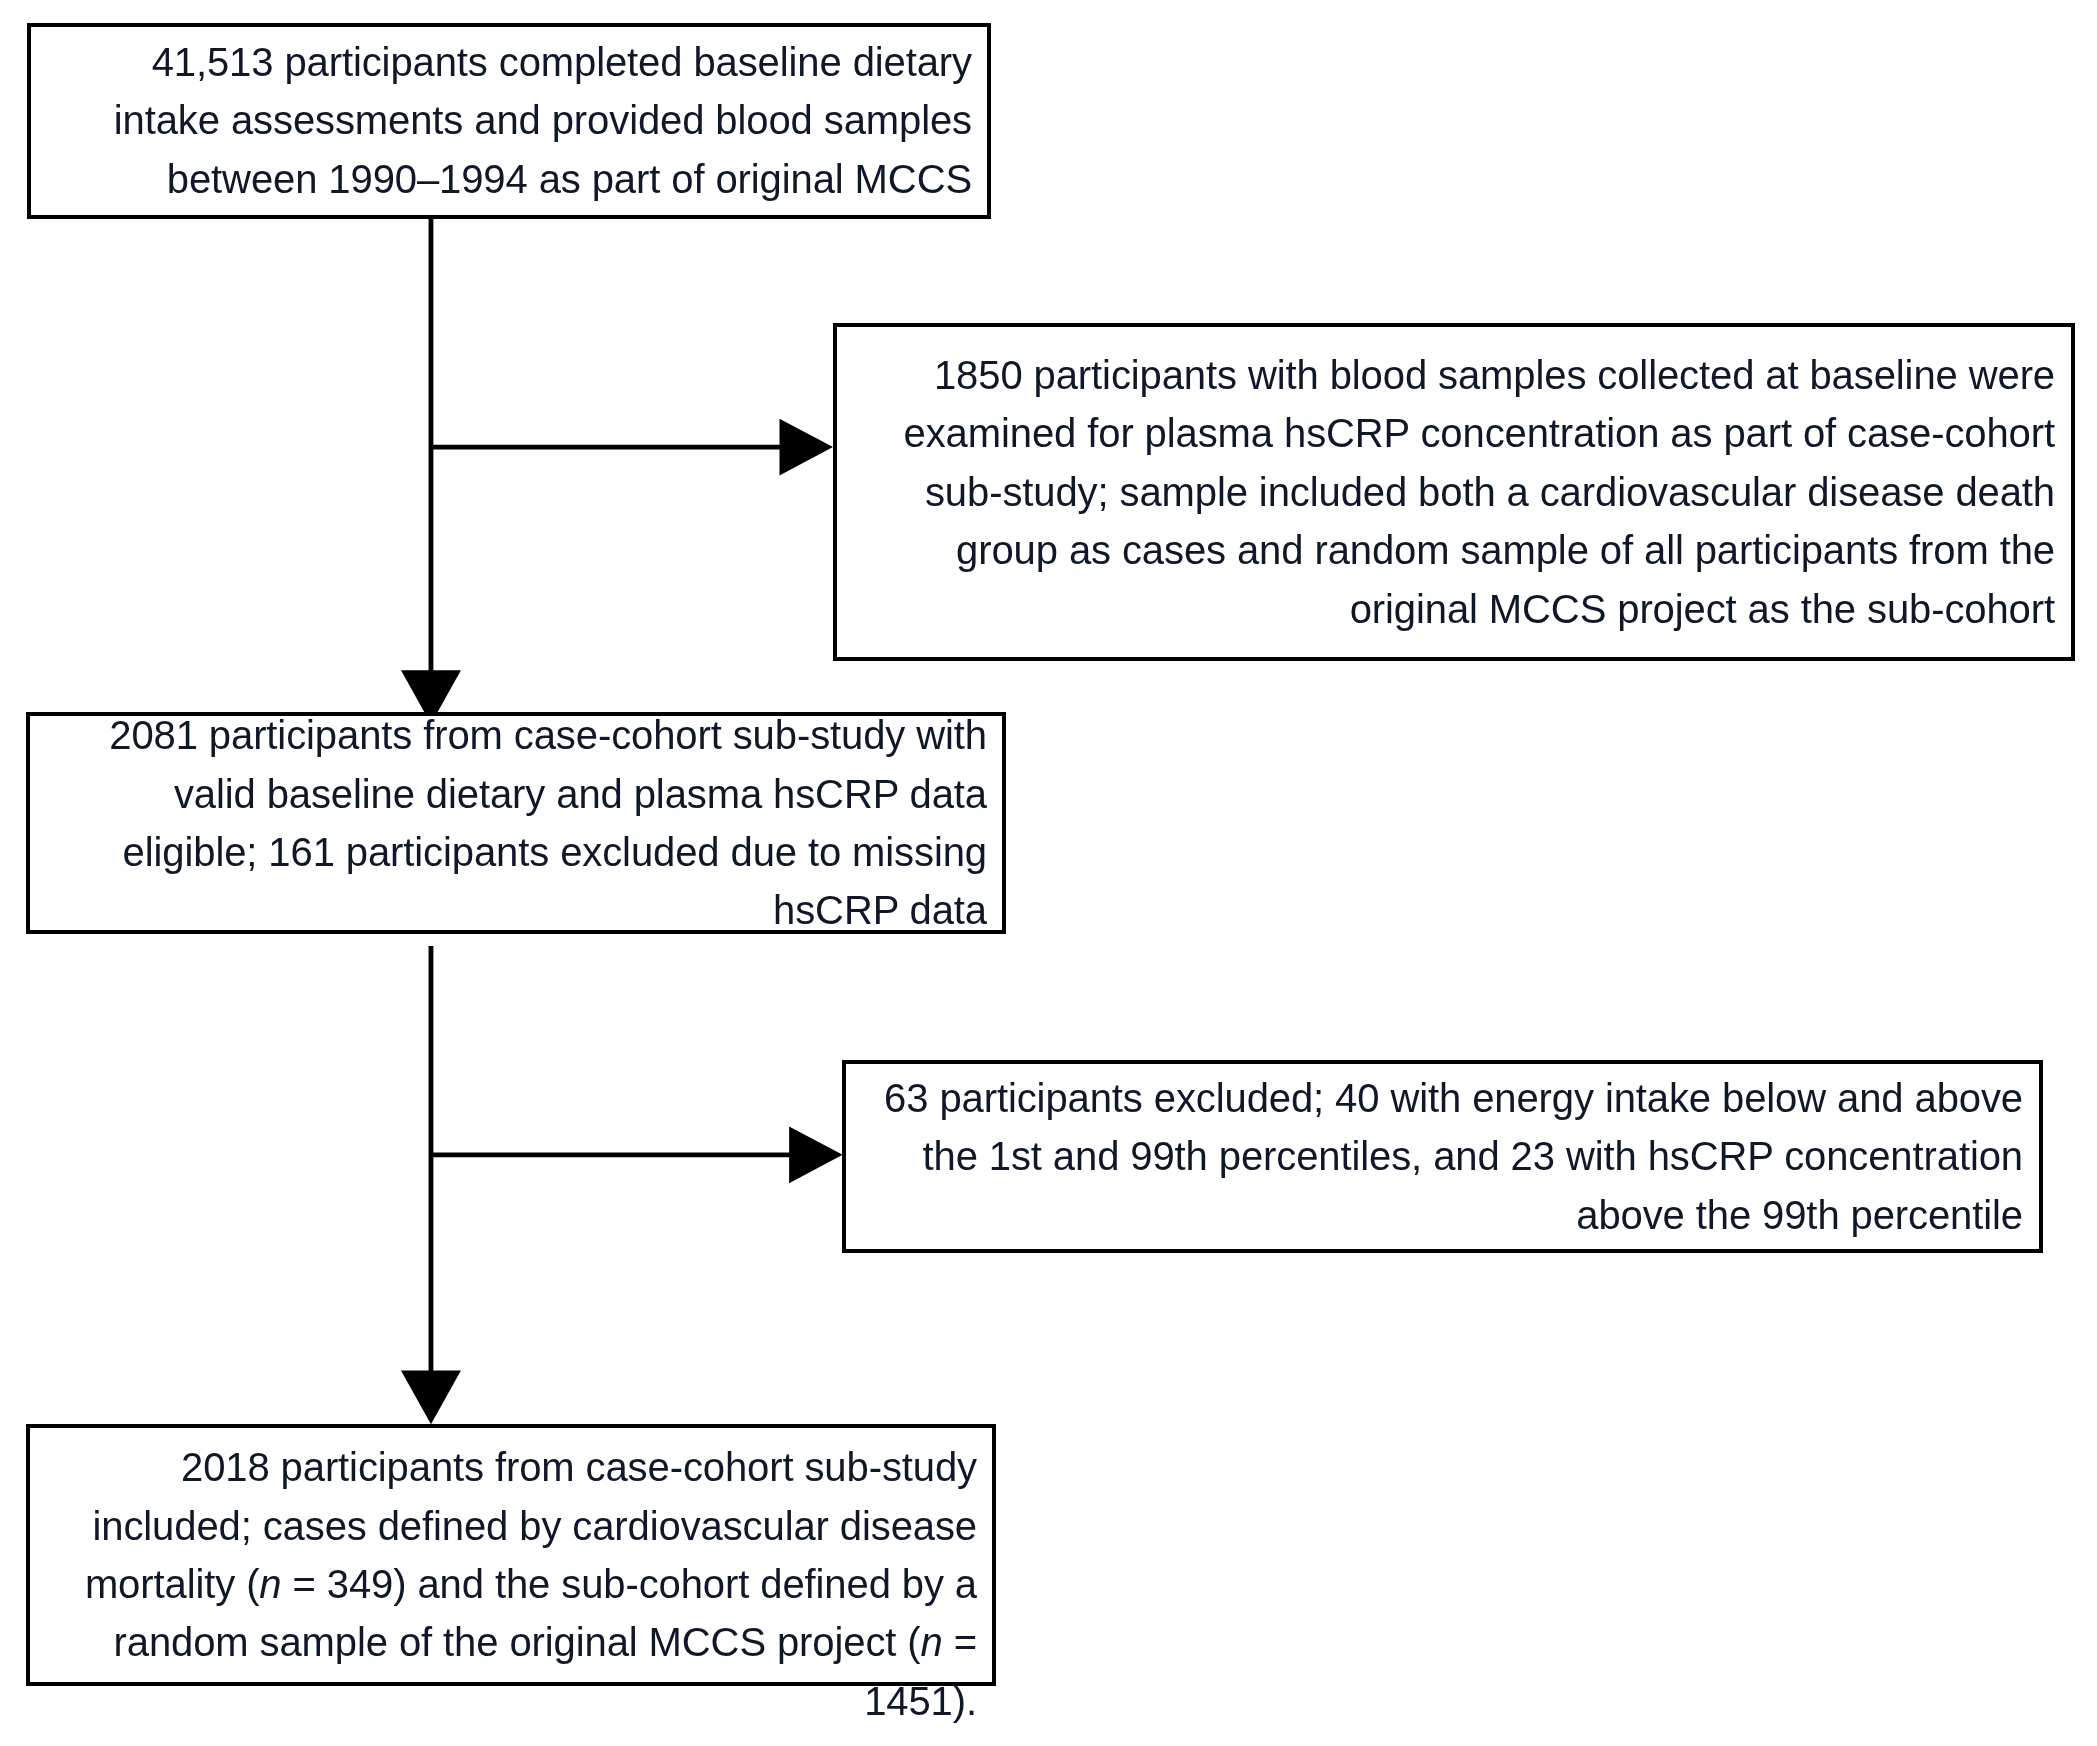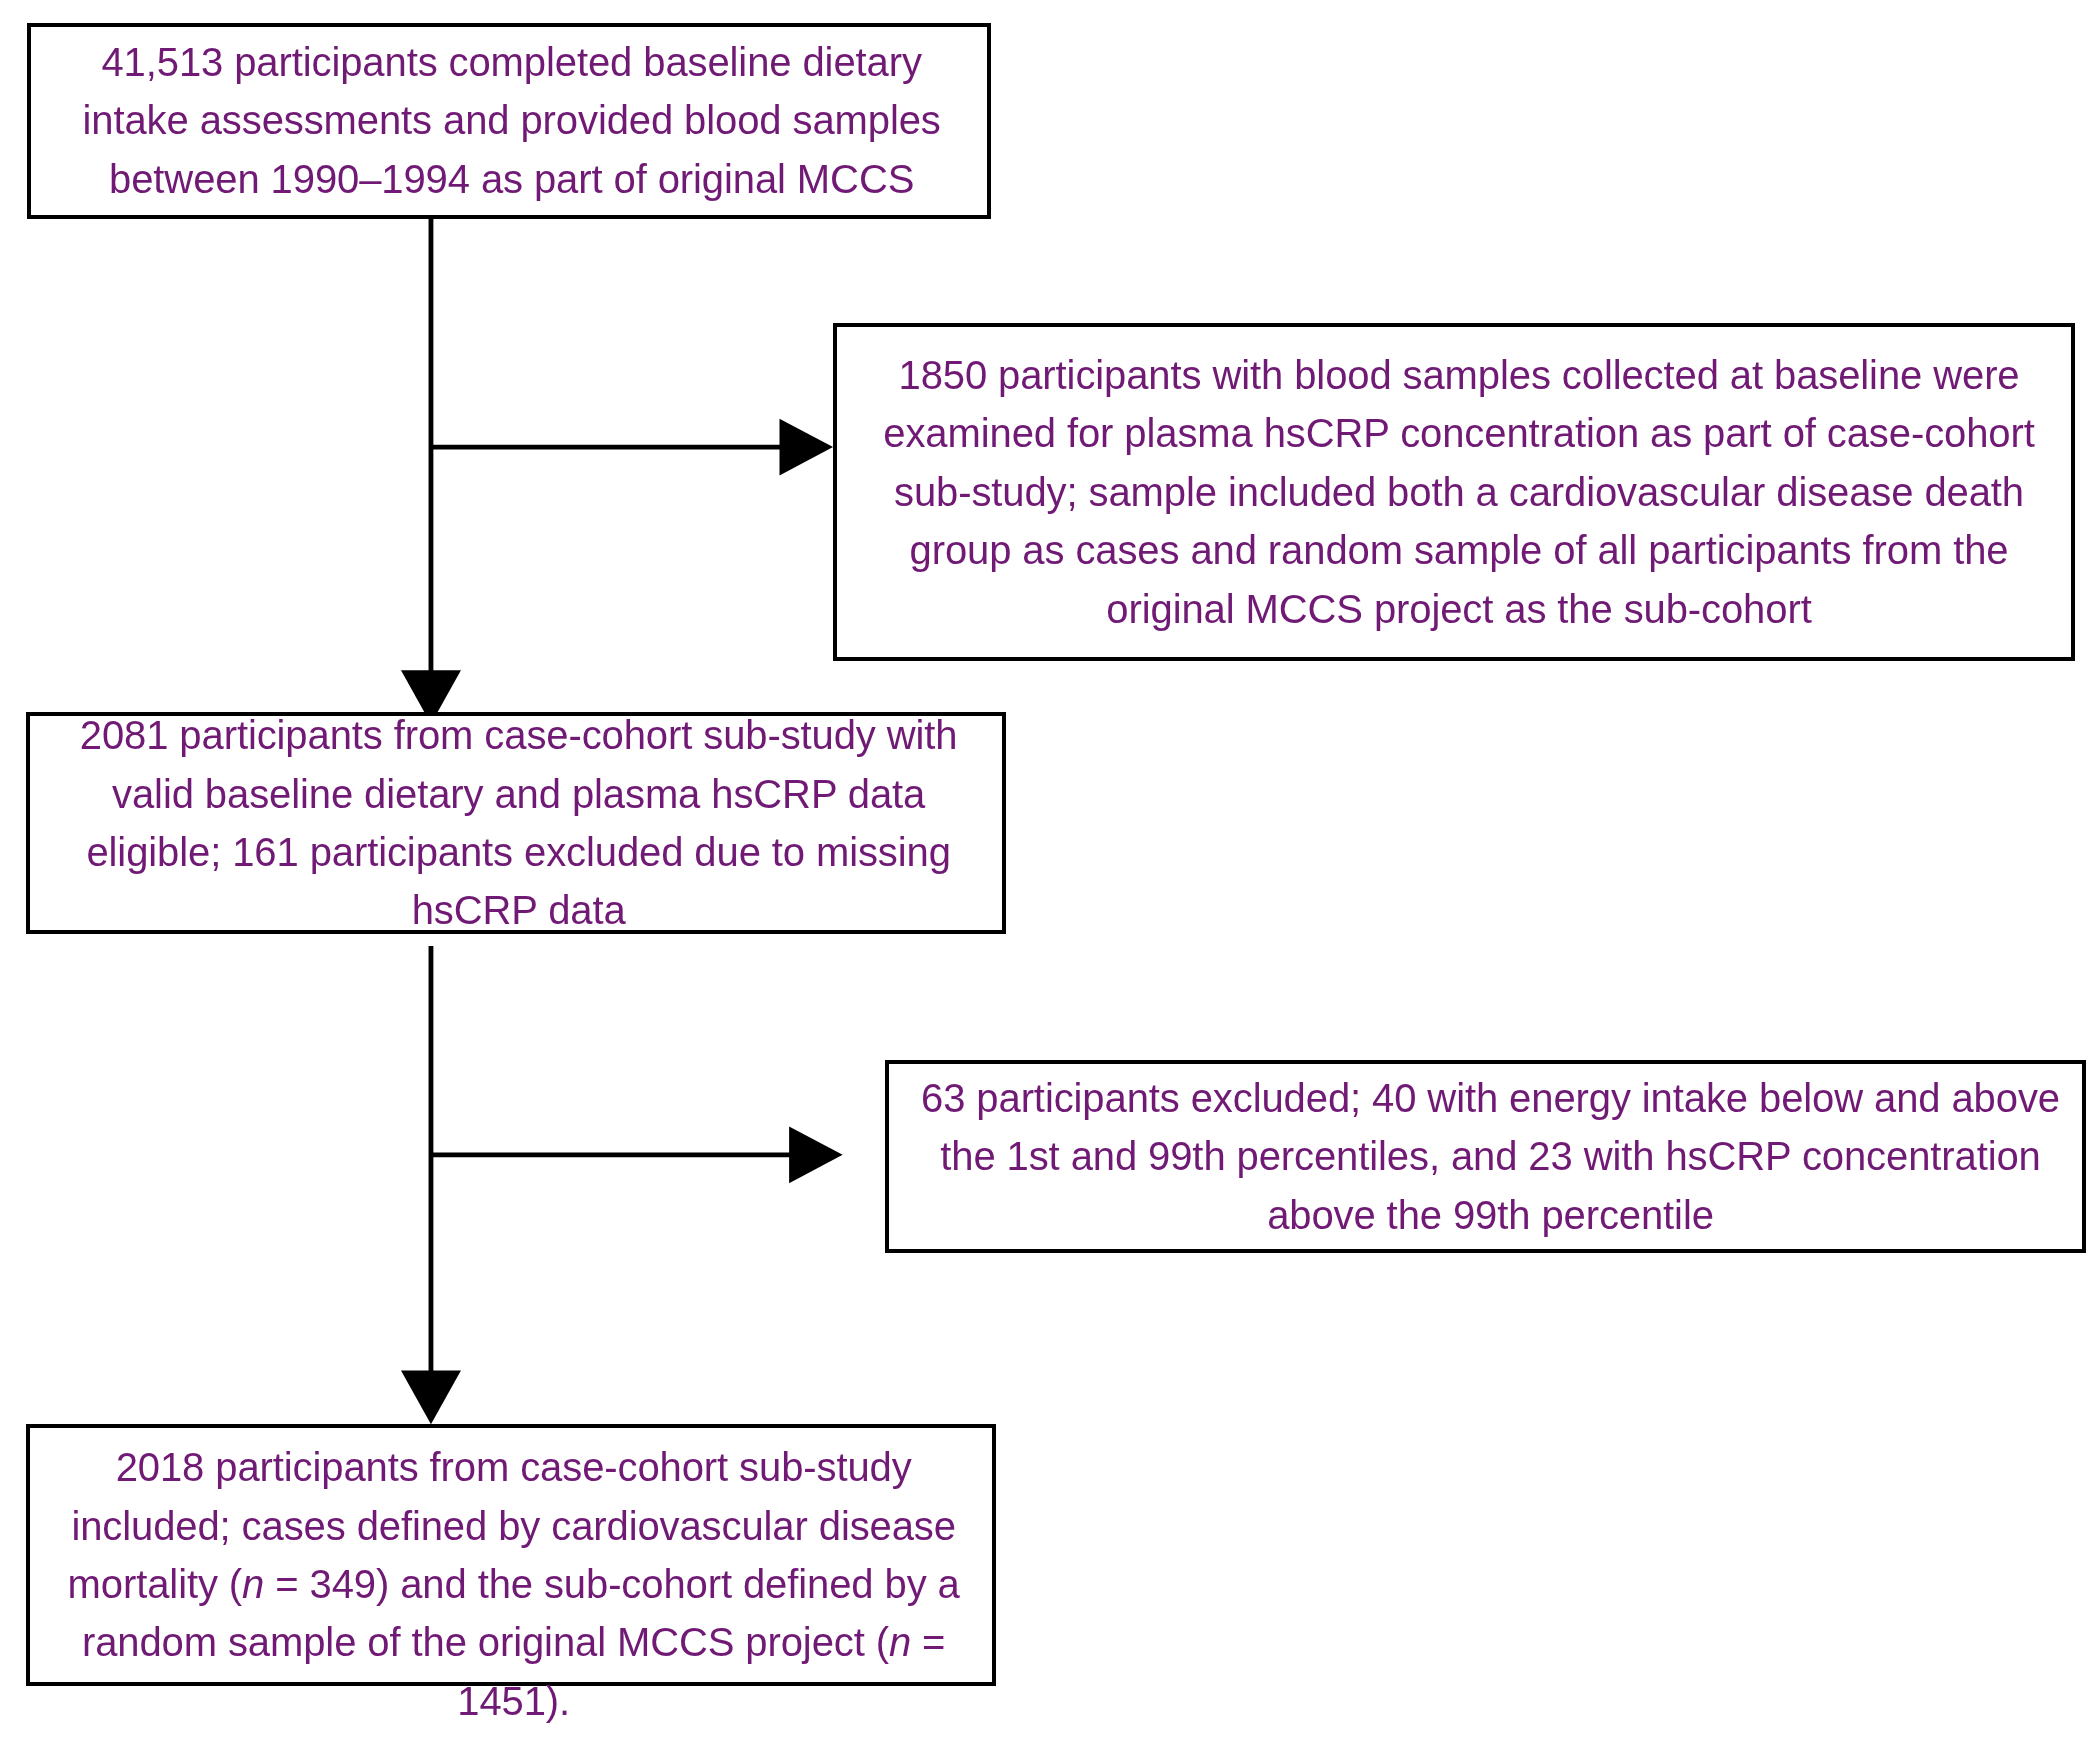--- a/index.html
+++ b/index.html
@@ -28,30 +28,30 @@
     display: flex;
     align-items: center;
   }
   .flow-box .box-text {
     display: block;
     width: 100%;
     padding: 0 18px;
     font-family: "Liberation Sans", sans-serif;
     font-size: 40px;
     line-height: 1.46;
-    color: #701a75;
+    color: #0f172a;
     letter-spacing: -0.1px;
     white-space: pre-line;
-    text-align: center;
+    text-align: right;
   }
 
   #box-baseline      { left: 27px;   top: 22.5px;   width: 964px; height: 196px; }
   #box-subcohort     { left: 833px; top: 323px;  width: 1242px; height: 338px; }
   #box-eligible      { left: 26px;   top: 712px; width: 980px; height: 222px; }
-  #box-excluded      { left: 842px; top: 1060px; width: 1201px; height: 193px; margin-left: 43px; }
+  #box-excluded      { left: 842px; top: 1060px; width: 1201px; height: 193px; }
   #box-included      { left: 26px;   top: 1424px; width: 970px; height: 262px; }
 
   #box-baseline  .box-text,
   #box-eligible  .box-text,
   #box-included  .box-text { padding-left: 20.3px; padding-right: 15px; }
 
   #box-subcohort .box-text,
   #box-excluded  .box-text { padding-left: 26px; padding-right: 16px; }
 
   

